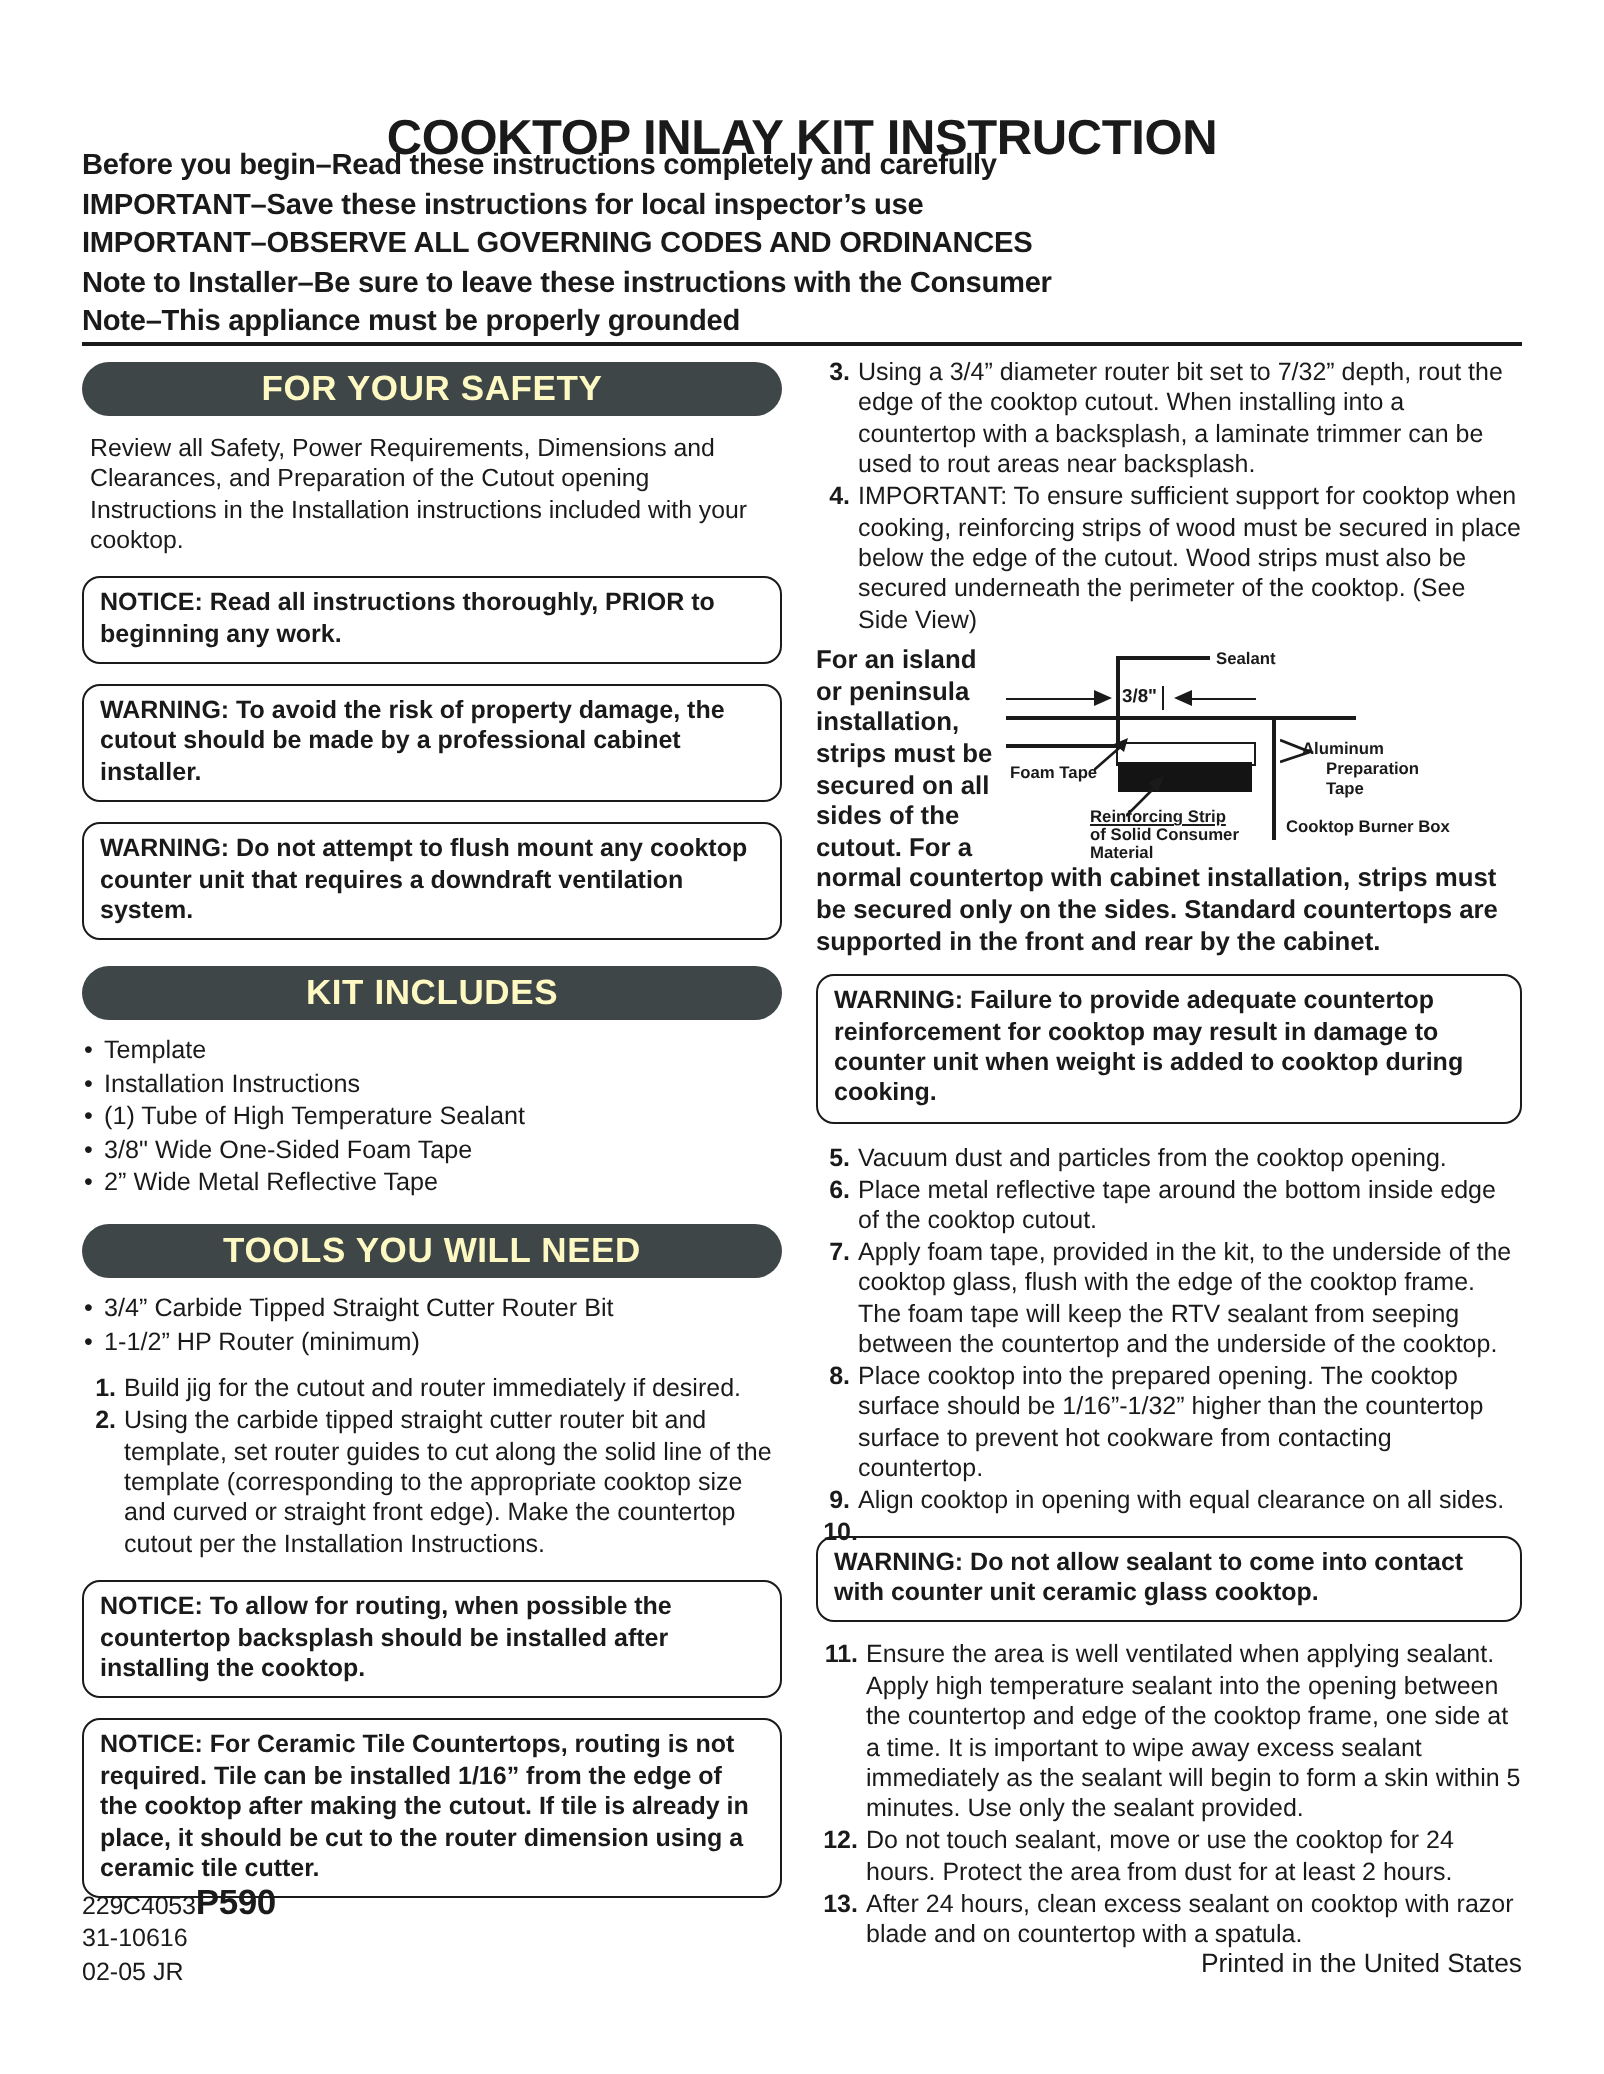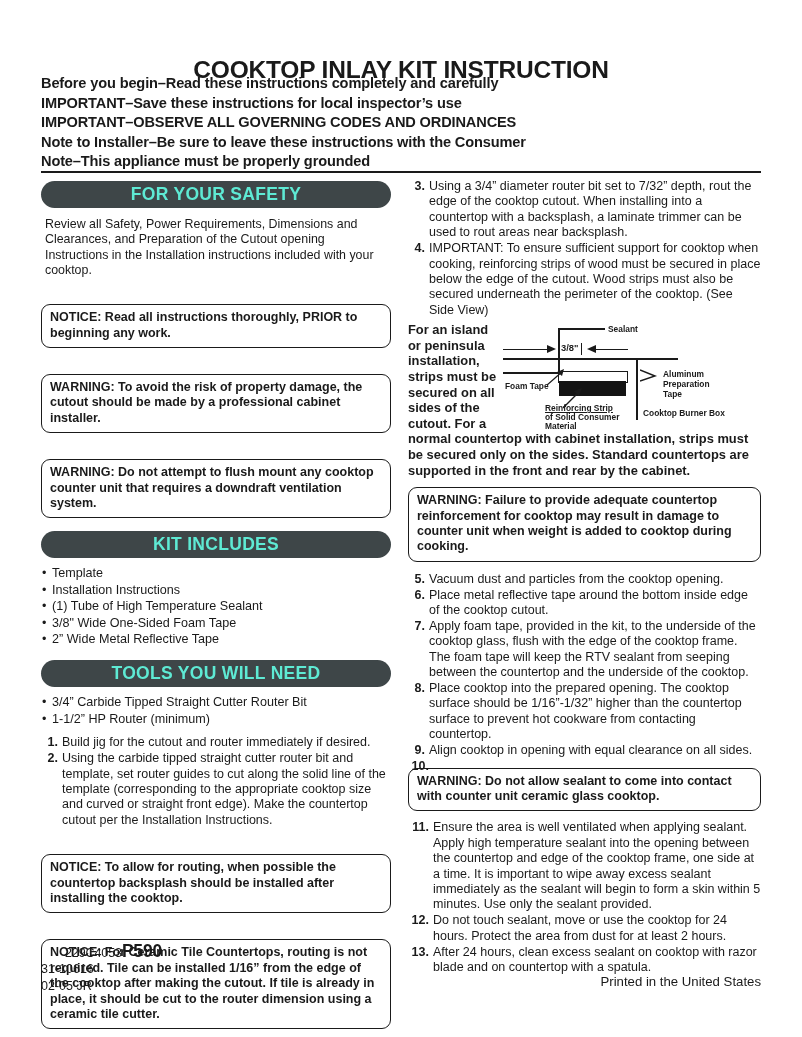--- a/index.html
+++ b/index.html
@@ -60,21 +60,21 @@
   }
   .col-right {
     position: absolute;
     left: 408px; top: 179px;
     width: 353px;
   }
 
   
   .pill {
     background: #3e4648;
-    color: #5eead4;
+    color: #fef9c3;
     border-radius: 17px;
     height: 27px;
     line-height: 27px;
     text-align: center;
     font-size: 17.5px;
     font-weight: bold;
     letter-spacing: 0.3px;
     margin: 0;
   }
 
@@ -86,21 +86,21 @@
   }
 
   
   .callout {
     border: 1.6px solid #1a1a1a;
     border-radius: 9px;
     padding: 5px 8px 6px 8px;
     font-size: 12.5px;
     font-weight: bold;
     line-height: 15.4px;
-    margin-top: 26px;
+    margin-top: 10px;
   }
 
   
   ul.bullets {
     list-style: none;
     margin: 7px 0 0 0;
     padding: 0;
   }
   ul.bullets li {
     font-size: 12.6px;
@@ -180,21 +180,21 @@
     position: absolute;
     left: 41px; top: 943px;
     font-size: 12.5px;
     line-height: 16.4px;
   }
   .footer-left .big {
     font-size: 17.5px;
     font-weight: bold;
     letter-spacing: -0.2px;
   }
-  .footer-left .code1 { letter-spacing: -0.1px; margin-left: 24px; }
+  .footer-left .code1 { letter-spacing: -0.1px; }
   .footer-right {
     position: absolute;
     left: 0; top: 974px;
     width: 761px;
     text-align: right;
     font-size: 13.2px;
   }
 </style>
 </head>
 <body>
@@ -305,21 +305,21 @@
           <line x1="0" y1="20" x2="17" y2="3" stroke="#1a1a1a" stroke-width="1.3"></line>
           <polygon points="19,0 11,3 16,8" fill="#1a1a1a"></polygon>
         </svg>
         <div class="diag-label" style="left:42px; top:79px;text-decoration:underline;">Reinforcing Strip</div>
         <div class="diag-label" style="left:42px; top:88px;">of Solid Consumer</div>
         <div class="diag-label" style="left:42px; top:97px;">Material</div>
 
         <svg style="position:absolute; left:137px; top:44px;" width="22" height="14">
           <polyline points="0,2 15,8 0,13" fill="none" stroke="#1a1a1a" stroke-width="1.4"></polyline>
         </svg>
-        <div class="diag-label" style="left:160px; top:45px;">Aluminum</div>
+        <div class="diag-label" style="left:148px; top:45px;">Aluminum</div>
         <div class="diag-label" style="left:160px; top:55px;">Preparation</div>
         <div class="diag-label" style="left:160px; top:65px;">Tape</div>
 
         <div class="diag-label" style="left:140px; top:84px;">Cooktop Burner Box</div>
       </div>
 
       <span>For an island or peninsula installation, strips must be secured on all sides of the cutout. For a normal countertop with cabinet installation, strips must be secured only on the sides. Standard countertops are supported in the front and rear by the cabinet.</span>
     </div>
 
     <div style="clear:both"></div>

